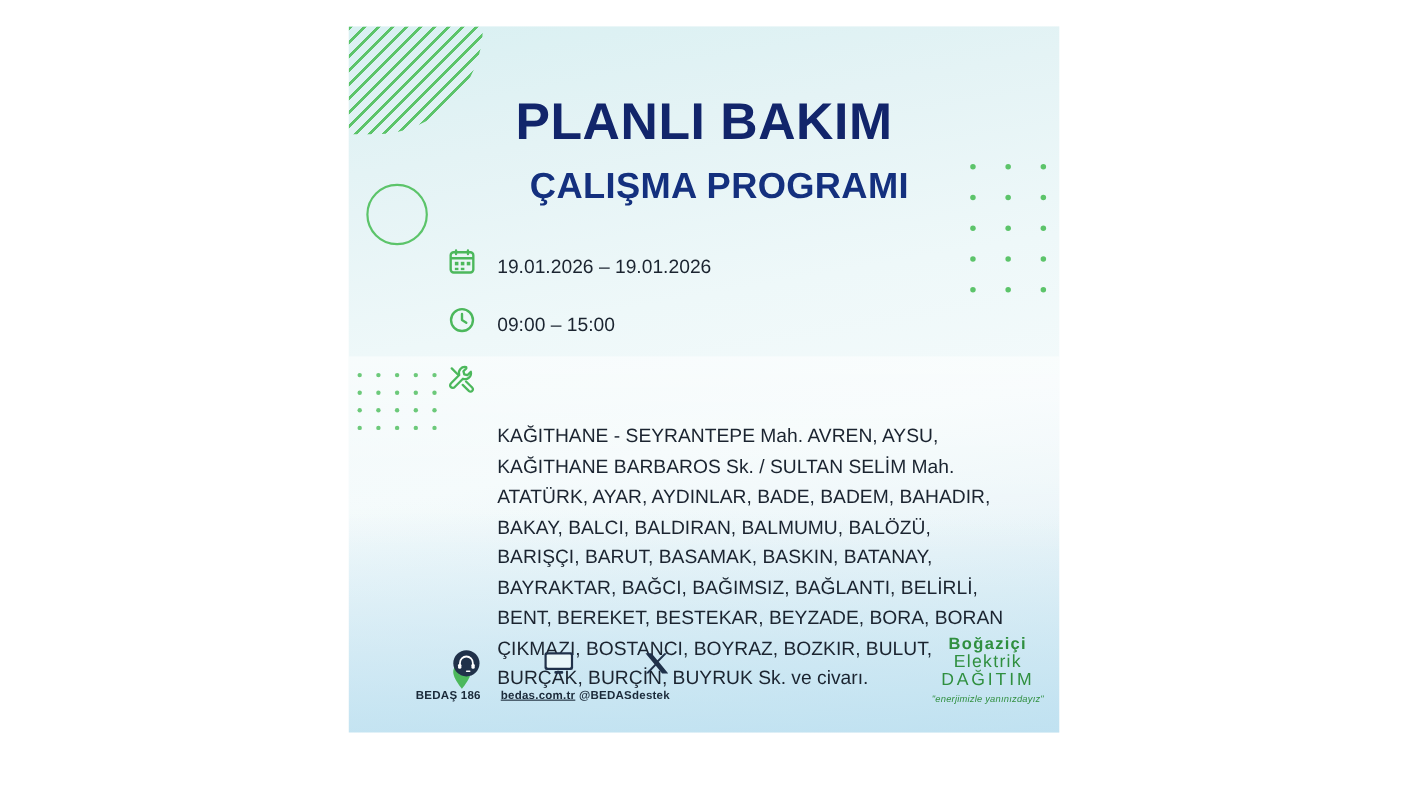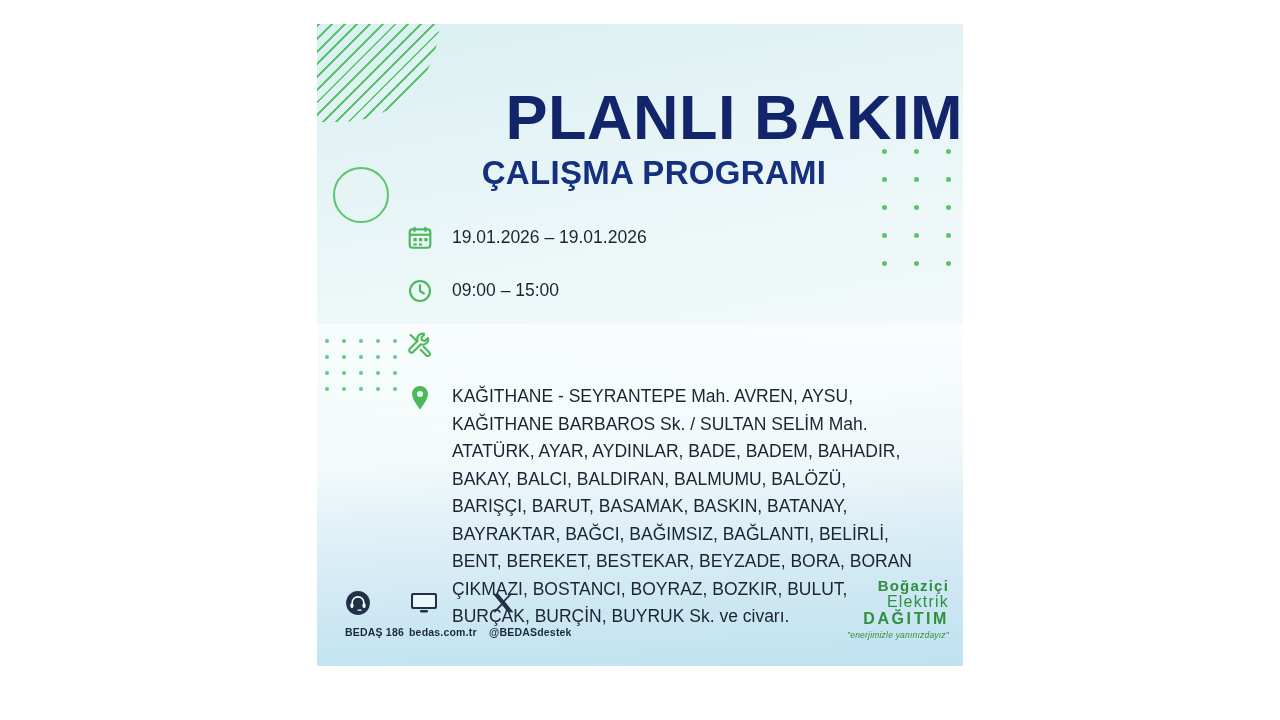--- a/index.html
+++ b/index.html
@@ -98,47 +98,46 @@
   .dot-grid.left i { width: 4px; height: 4px; background: #6cc97a; }
 
   
   .title-wrap {
     position: absolute;
     left: 0; right: 0;
     top: 62px;
     text-align: center;
   }
   .title-main {
-    font-size: 63px;
+    font-size: 47px;
     line-height: 1.0;
     font-weight: bold;
     color: #12256b;
     letter-spacing: 0.5px;
-    text-align: right;
   }
   .title-sub {
-    margin-top: 7px;
+    margin-top: 19px;
     font-size: 33px;
     line-height: 1.0;
     font-weight: bold;
     color: #14307e;
     letter-spacing: 0.3px;
     padding-left: 28px;
   }
 
   
   .info {
     position: absolute;
     left: 87px;
     top: 200px;
     right: 20px;
   }
   .row {
     display: flex;
-    align-items: flex-start;
+    align-items: flex-end;
     margin-bottom: 22px;
   }
   .row .ico {
     flex: 0 0 32px;
     width: 32px;
     height: 30px;
     display: flex;
     align-items: flex-start;
     justify-content: center;
     margin-top: 1px;
@@ -156,59 +155,59 @@
 
   
   .footer {
     position: absolute;
     left: 0; right: 0;
     bottom: 14px;
     height: 62px;
   }
   .foot-item {
     position: absolute;
-    text-align: left;
+    text-align: right;
     color: #1b2a3a;
   }
   .foot-item .fi-ico {
     display: block;
     height: 28px;
     margin-bottom: 4px;
   }
   .foot-item .fi-lbl {
     font-size: 10.5px;
     font-weight: bold;
     letter-spacing: 0.2px;
   }
   .foot-1 { left: 28px;  width: 92px; }
-  .foot-2 { left: 92px; width: 96px; }
+  .foot-2 { left: 110px; width: 96px; text-decoration: underline; }
   .foot-3 { left: 172px; width: 120px; }
 
   .brand {
     position: absolute;
     right: 14px;
     bottom: 12px;
-    text-align: right;
+    text-align: center;
     line-height: 1.06;
   }
   .brand .b1 {
     font-size: 15px;
     font-weight: bold;
     color: #2f8f3f;
     letter-spacing: 1.2px;
   }
   .brand .b2 {
     font-size: 16px;
     font-weight: normal;
     color: #2f8f3f;
     letter-spacing: 1.2px;
   }
   .brand .b3 {
     font-size: 16px;
-    font-weight: bold;
+    font-weight: normal;
     color: #2f8f3f;
     letter-spacing: 2.6px;
   }
   .brand .b4 {
     margin-top: 3px;
     font-size: 8.5px;
     font-style: italic;
     color: #2f8f3f;
     letter-spacing: 0.2px;
   }

